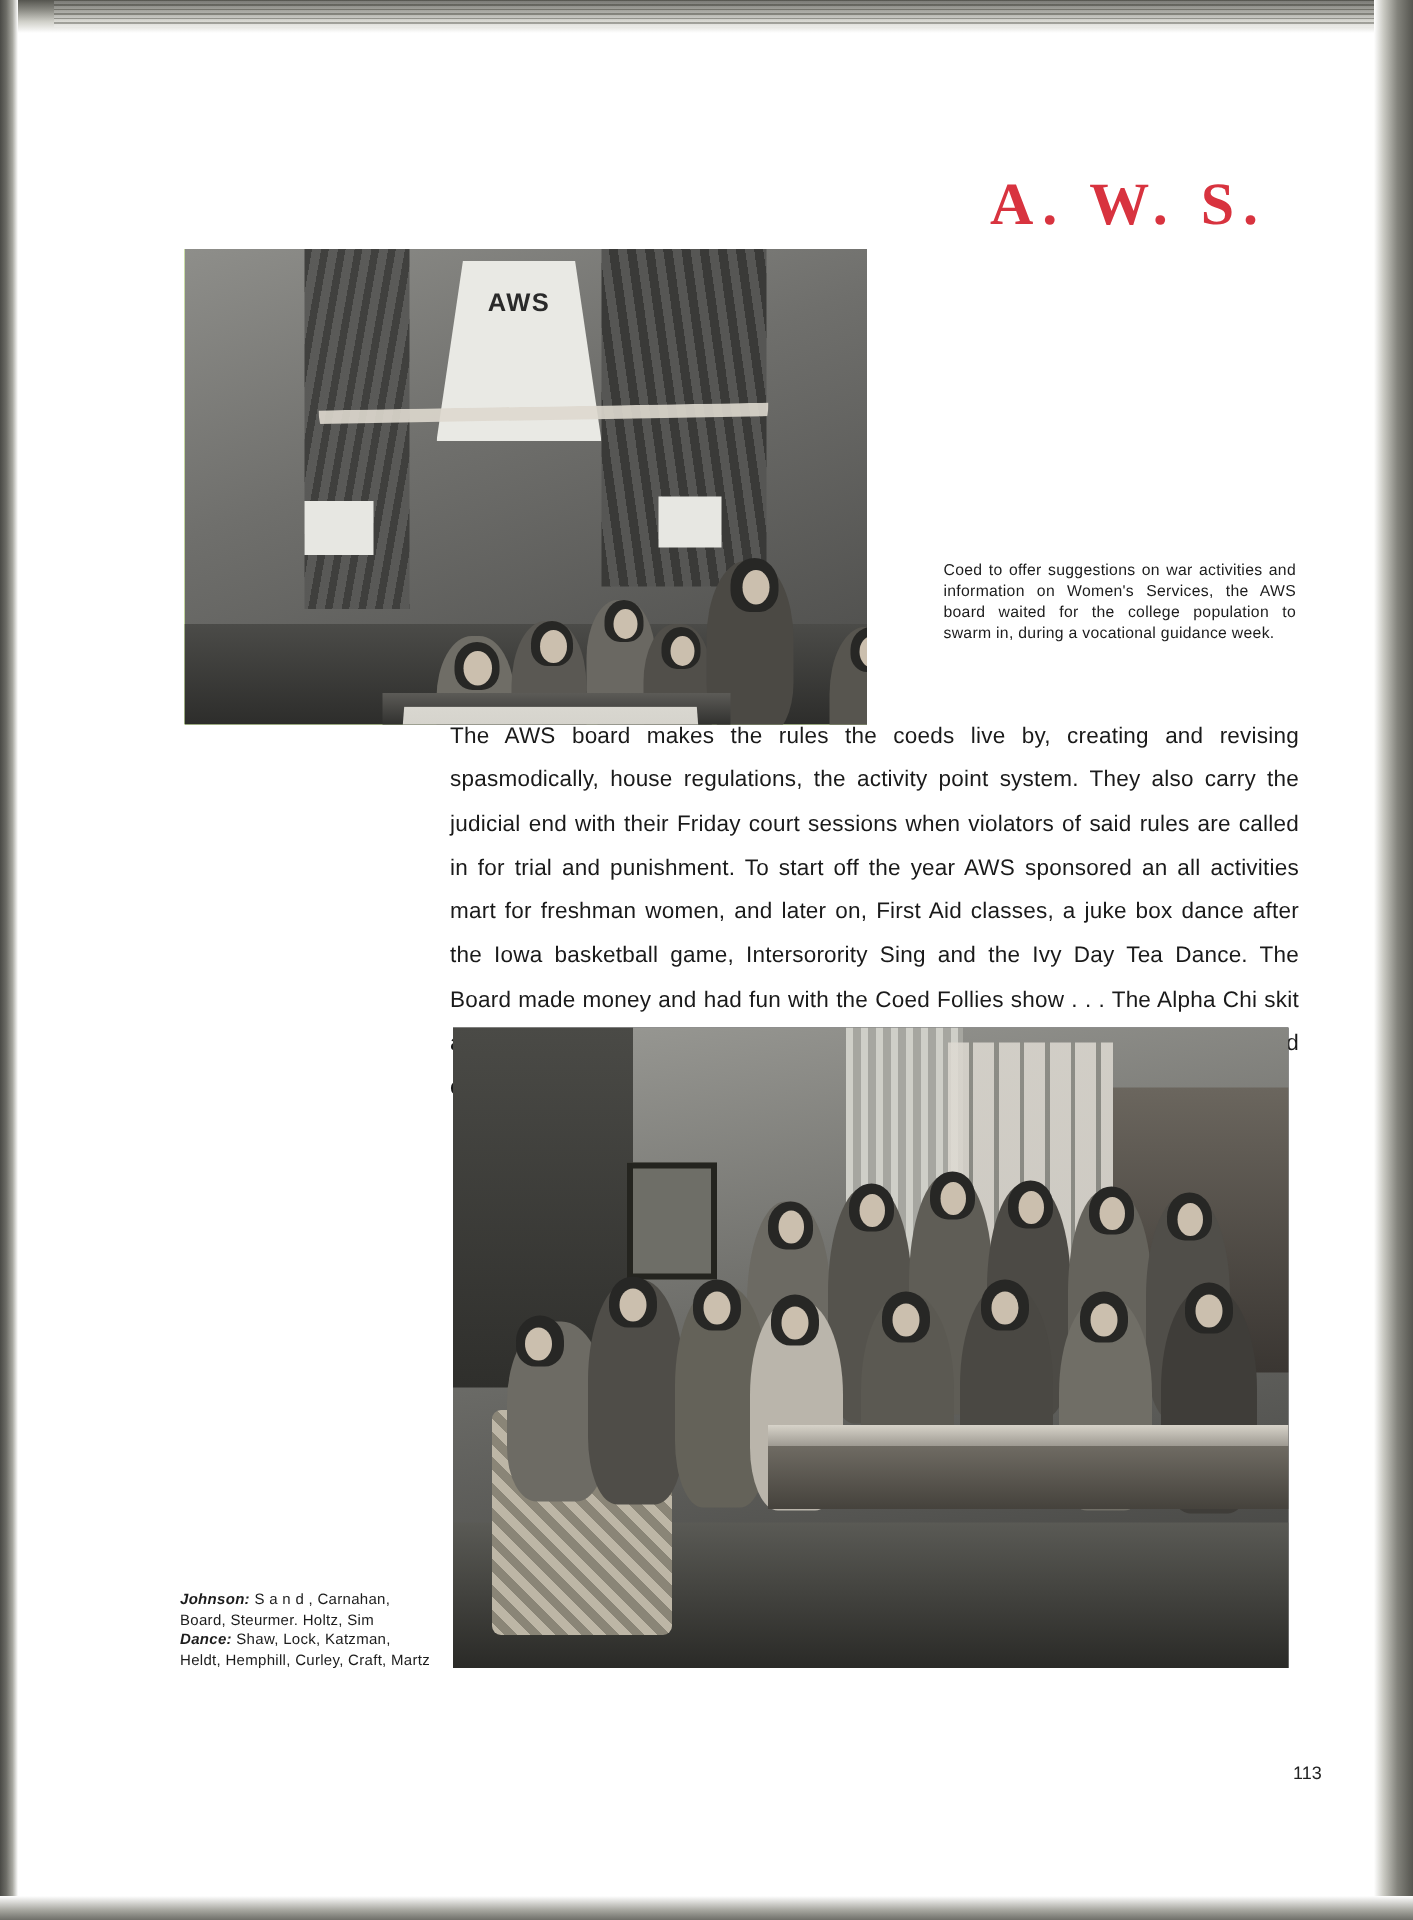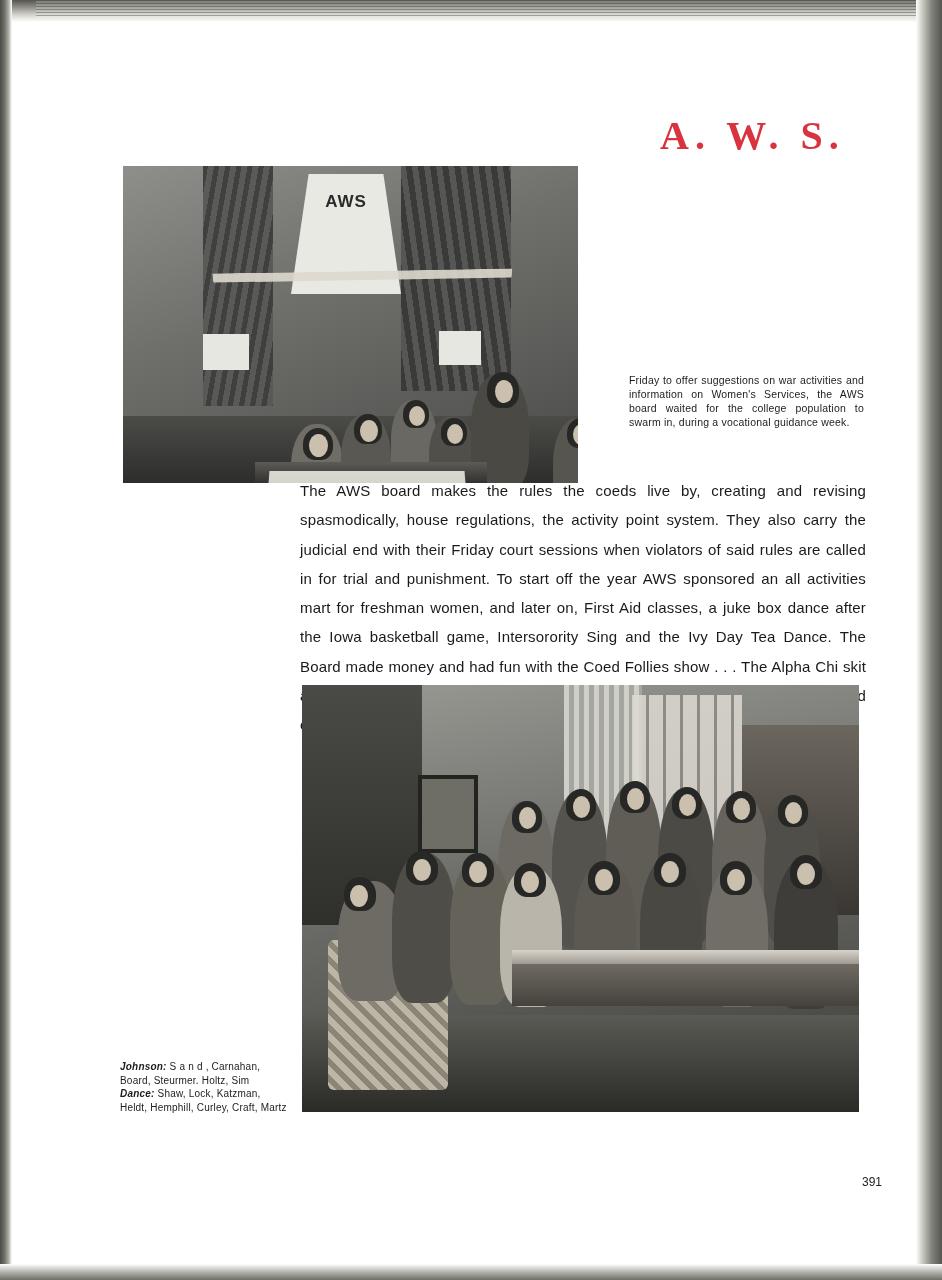--- a/index.html
+++ b/index.html
@@ -291,21 +291,21 @@
 
     <div class="fig" style="left:430px;top:252px;width:52px;height:100px;background:#57554f;"></div>
     <div class="hair" style="left:444px;top:252px;width:28px;height:30px;"></div>
     <div class="head" style="left:450px;top:258px;width:17px;height:21px;"></div>
 
     <div class="t-desktop"></div>
     <div class="t-deskfront"></div>
 
   </div>
 
-  <div class="caption-top">Friday to offer suggestions on war activities and information on Women's Services, the AWS board waited for the college population to swarm in, during a vocational guidance week.</div>
+  <div class="caption-top">Coed to offer suggestions on war activities and information on Women's Services, the AWS board waited for the college population to swarm in, during a vocational guidance week.</div>
 
   <div class="body-copy">
     <p>The AWS board makes the rules the coeds live by, creating and revising spasmodically, house regulations, the activity point system.  They also carry the judicial end with their Friday court sessions when violators of said rules are called in for trial and punishment. To start off the year AWS sponsored an all activities mart for freshman women, and later on, First Aid classes, a juke box dance after the Iowa basketball game, Intersorority Sing and the Ivy Day Tea Dance.  The Board made money and had fun with the Coed Follies show . . . The Alpha Chi skit and Pi Phi curtain act were judged best parts of all, while Helen Johnson stepped out as Typical Nebraska Coed.</p>
   </div>
 
   <div class="photo-bottom">
     <div class="b-wall"></div>
     <div class="b-panel"></div>
     <div class="b-picture"></div>
     <div class="b-curtain"></div>
@@ -378,15 +378,15 @@
     <span class="line">
       <span class="lbl">Johnson:</span>
       <span>S a n d , Carnahan, Board, Steurmer. Holtz, Sim</span>
     </span>
     <span class="line">
       <span class="lbl">Dance:</span>
       <span>Shaw, Lock, Katzman, Heldt, Hemphill, Curley, Craft, Martz</span>
     </span>
   </div>
 
-  <div class="page-number">391</div>
+  <div class="page-number">113</div>
 
 </div>
 
 </body></html>

